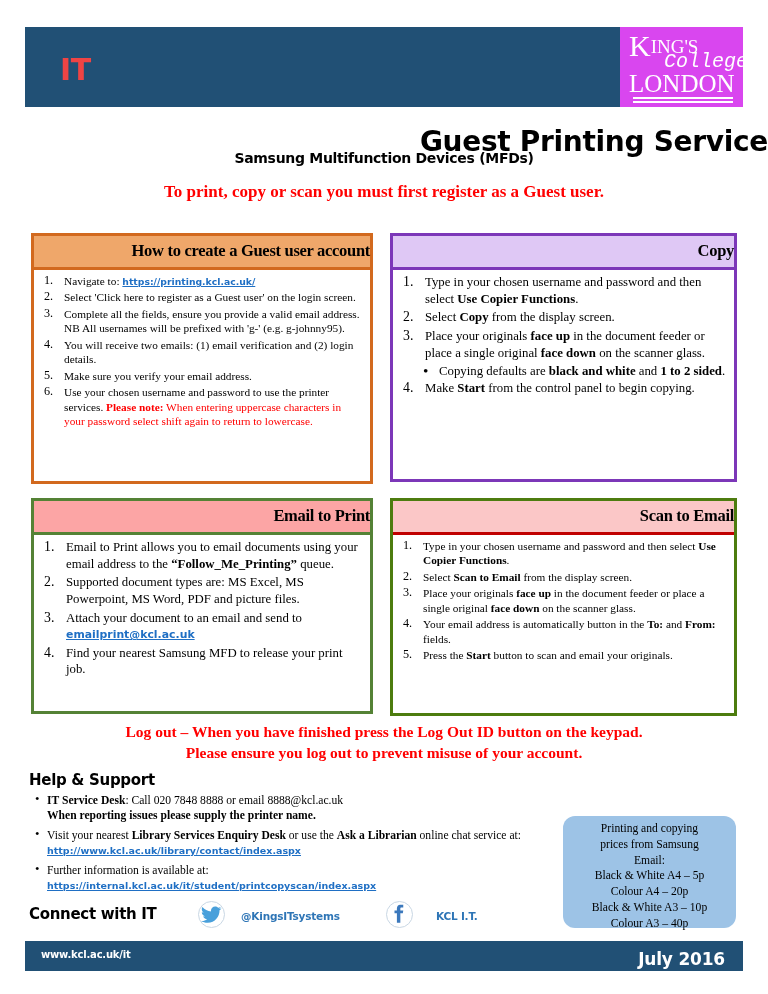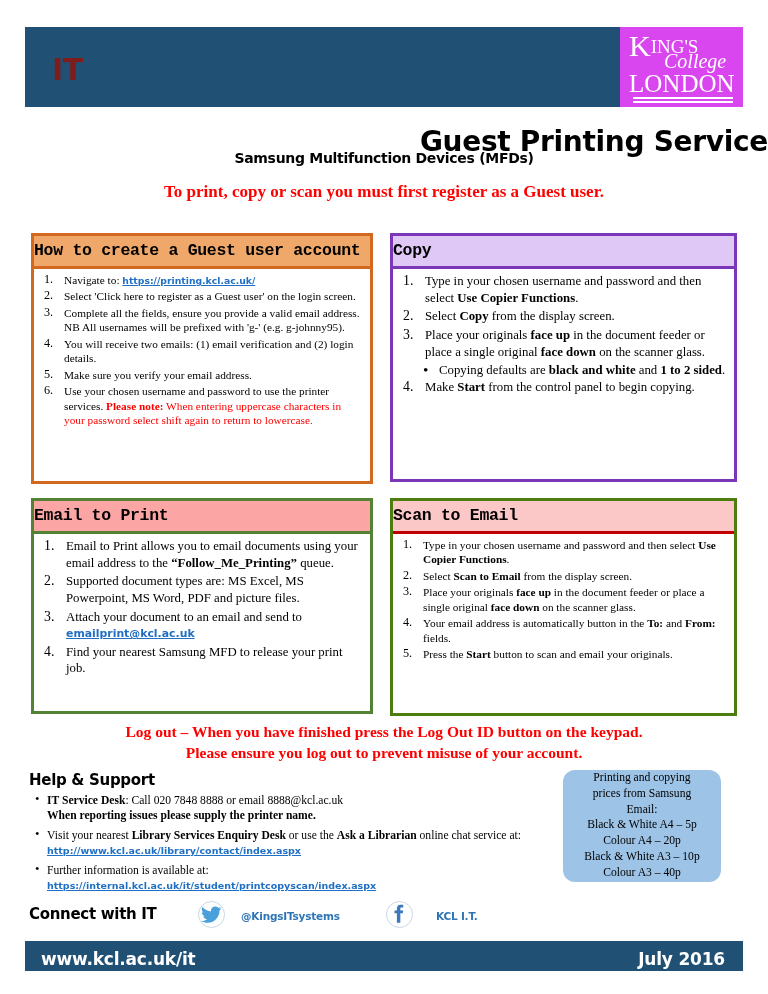--- a/index.html
+++ b/index.html
@@ -19,26 +19,26 @@
   .header-band {
     position: absolute;
     left: 25px;
     top: 27px;
     width: 718px;
     height: 80px;
     background: #215075;
   }
   .header-it {
     position: absolute;
-    left: 52px;
+    left: 60px;
     top: 52px;
     font-family: "DejaVu Sans", sans-serif;
     font-weight: bold;
     font-size: 30px;
-    color: #7f1d1d;
+    color: #ef4444;
     letter-spacing: -0.5px;
   }
   .logo-block {
     position: absolute;
     left: 620px;
     top: 27px;
     width: 123px;
     height: 80px;
     background: #d946ef;
     overflow: hidden;
@@ -59,21 +59,21 @@
   }
   .logo-ings {
     font-size: 19px;
     letter-spacing: 0px;
   }
   .logo-college {
     position: absolute;
     left: 44px;
     top: 23px;
     color: #ffffff;
-    font-family: Liberation Serif, serif;
+    font-family: Liberation Mono, monospace;
     font-style: italic;
     font-size: 20px;
   }
   .logo-london {
     position: absolute;
     left: 9px;
     top: 43px;
     color: #ffffff;
     font-family: "Liberation Serif", serif;
     font-size: 25px;
@@ -133,22 +133,22 @@
     color: #FF0000;
   }
 
   
   .box {
     position: absolute;
     box-sizing: border-box;
     background: #ffffff;
   }
   .box-head {
-    text-align: left;
-    font-family: Liberation Mono, monospace;
+    text-align: right;
+    font-family: Liberation Serif, serif;
     font-weight: bold;
     color: #000000;
     letter-spacing: -0.3px;
     box-sizing: border-box;
   }
   .box-body {
     padding: 4px 8px 4px 4px;
     font-family: "Liberation Serif", serif;
     font-size: 11.3px;
     color: #000000;
@@ -275,26 +275,27 @@
     position: absolute;
     left: 2px;
     top: -2px;
     font-size: 1.1em;
   }
 
   
   .price-box {
     position: absolute;
     left: 563px;
-    top: 770px;
-    width: 158px;
+    top: 816px;
+    width: 173px;
     height: 112px;
     background: #9DC3E6;
     border-radius: 12px;
     box-sizing: border-box;
+    padding-top: 5px;
     text-align: center;
     font-family: "Liberation Serif", serif;
     font-size: 11.6px;
     color: #000000;
     line-height: 1.36;
   }
 
   
   .connect-title {
     position: absolute;
@@ -336,21 +337,21 @@
     width: 718px;
     height: 30px;
     background: #215075;
   }
   .footer-left {
     position: absolute;
     left: 41px;
     top: 949px;
     font-family: "DejaVu Sans", sans-serif;
     font-weight: bold;
-    font-size: 17px;
+    font-size: 10px;
     color: #ffffff;
     letter-spacing: -0.2px;
   }
   .footer-right {
     position: absolute;
     right: 43px;
     top: 949px;
     font-family: "DejaVu Sans", sans-serif;
     font-weight: bold;
     font-size: 17px;

